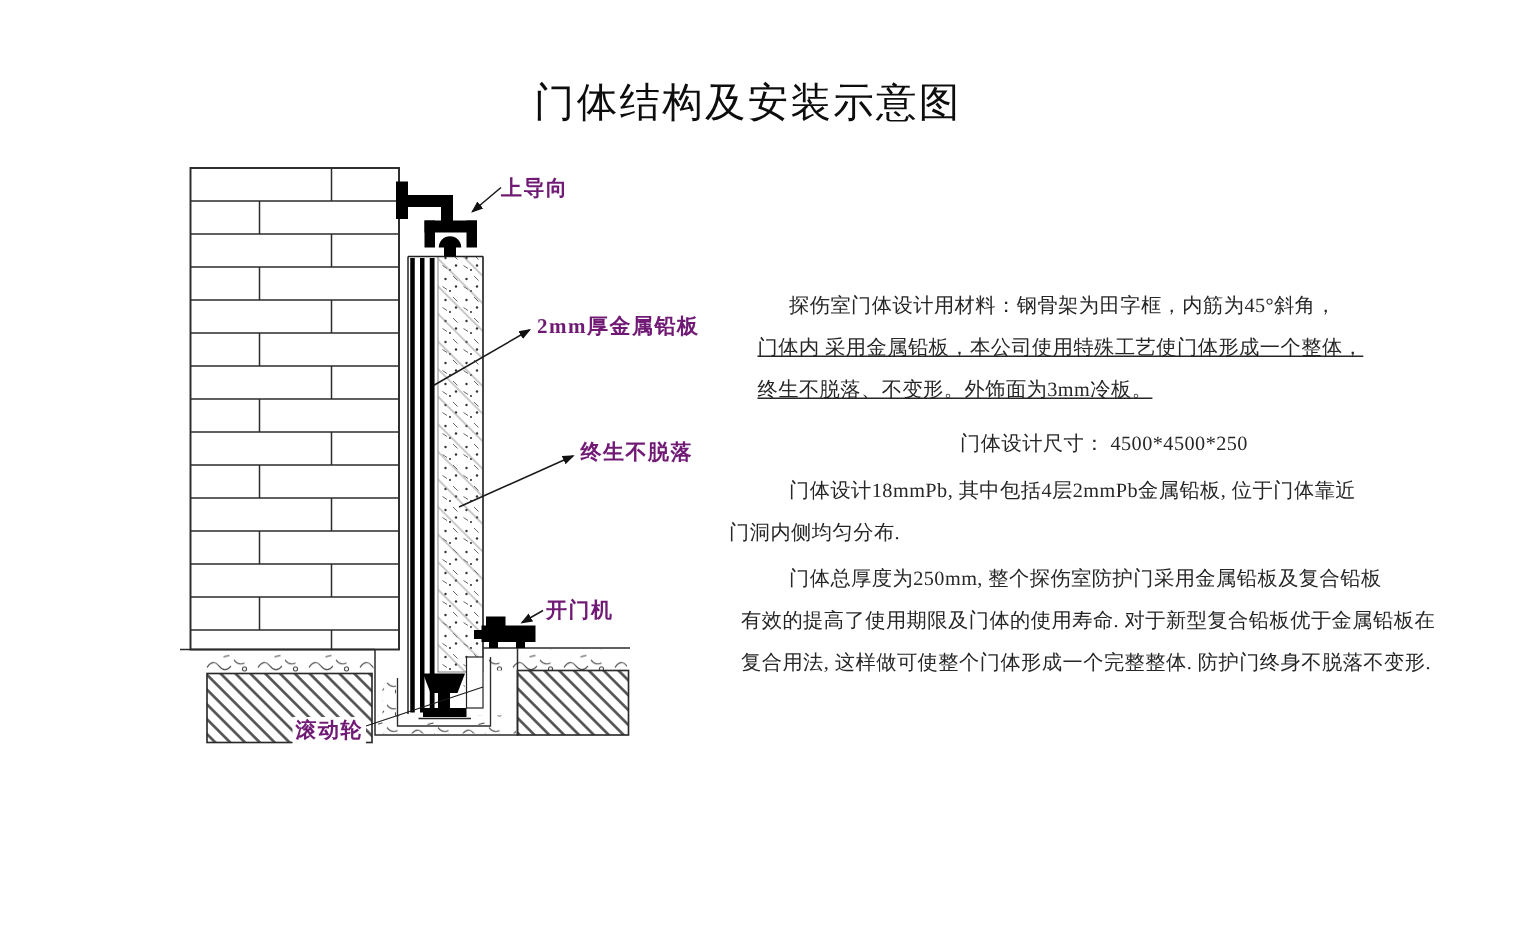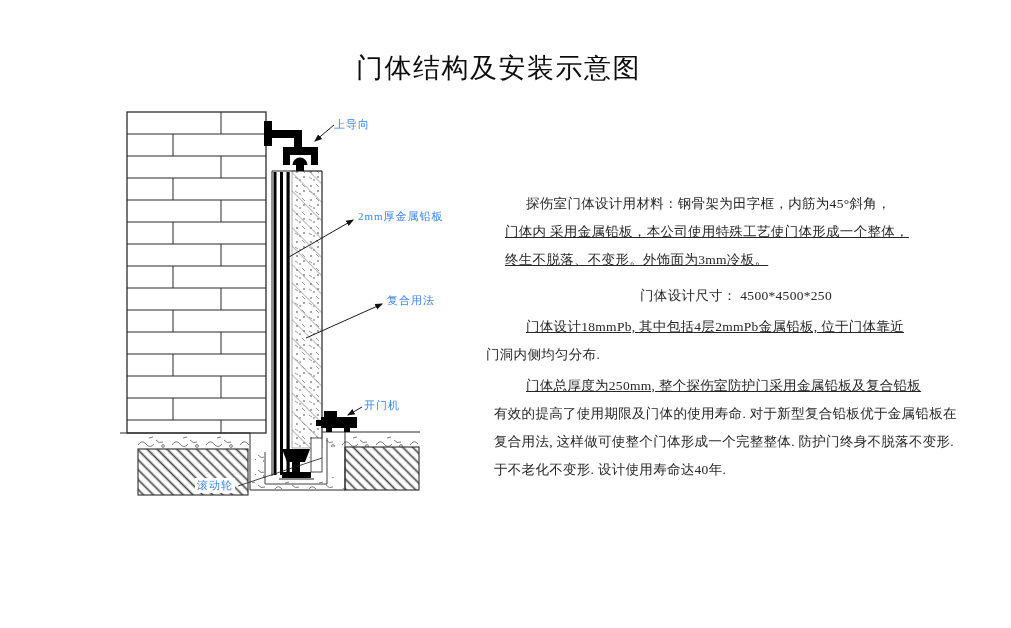--- a/index.html
+++ b/index.html
@@ -1,33 +1,33 @@
 <!DOCTYPE html>
 <html><head>
 <meta charset="utf-8">
 <style>
   html,body{margin:0;padding:0;background:#fff;}
   .page{position:relative;width:1011px;height:604px;background:#fff;overflow:hidden;
         font-family:"Liberation Serif","DejaVu Serif",serif;color:#1a1a1a;}
   .title{position:absolute;left:356px;top:50px;font-size:27px;letter-spacing:1.5px;color:#0d0d0d;white-space:nowrap;}
   svg{position:absolute;left:0;top:0;}
-  .lbl{position:absolute;font-size:11px;color:#3b82f6;white-space:nowrap;letter-spacing:1px;}
+  .lbl{position:absolute;font-size:14px;color:#701a75;white-space:nowrap;letter-spacing:1px;font-weight:bold;}
   .lbl-upper-guide{left:334px;top:117px;}
   .lbl-metal{left:358px;top:209px;}
   .lbl-composite{left:387px;top:293px;}
   .lbl-opener{left:364px;top:398px;}
   .lbl-wheel{left:195px;top:478px;background:#fff;padding:0 2px;}
   .desc{position:absolute;left:486px;top:150px;width:460px;font-size:13.5px;line-height:28px;
         color:#262626;letter-spacing:0.3px;margin-top:40px;}
   .ln{white-space:nowrap;}
   .ind{margin-left:40px;}
   .m2{margin-left:19px;text-decoration:underline;}
   .m1{margin-left:8px;}
   .g8{margin-top:8px;text-align:center;}
-  .g3{margin-top:3px;text-decoration:underline;}
+  .g3{margin-top:3px;}
 </style>
 </head>
 <body>
 
 <div class="page">
 
   <div class="title">门体结构及安装示意图</div>
 
   <svg width="1011" height="628" viewBox="0 0 1011 628">
     <defs>
@@ -144,30 +144,29 @@
       <line x1="334" y1="125" x2="315" y2="141" marker-end="url(#arr)"></line>
       <line x1="289" y1="257" x2="353" y2="220" marker-end="url(#arr)"></line>
       <line x1="306" y1="338" x2="382" y2="304" marker-end="url(#arr)"></line>
       <line x1="362" y1="407" x2="348" y2="415" marker-end="url(#arr)"></line>
       <line x1="238" y1="486" x2="322" y2="458" stroke-width="0.8"></line>
     </g>
   </svg>
 
   <div class="lbl lbl-upper-guide">上导向</div>
   <div class="lbl lbl-metal">2mm厚金属铅板</div>
-  <div class="lbl lbl-composite">复合用法</div>
+  <div class="lbl lbl-composite">终生不脱落</div>
   <div class="lbl lbl-opener">开门机</div>
   <div class="lbl lbl-wheel">滚动轮</div>
 
   <div class="desc">
     <div class="ln ind">探伤室门体设计用材料：钢骨架为田字框，内筋为45°斜角，</div>
     <div class="ln m2">门体内 采用金属铅板，本公司使用特殊工艺使门体形成一个整体，</div>
     <div class="ln m2">终生不脱落、不变形。外饰面为3mm冷板。</div>
     <div class="ln ind g8">门体设计尺寸：  4500*4500*250</div>
     <div class="ln ind g3">门体设计18mmPb, 其中包括4层2mmPb金属铅板, 位于门体靠近</div>
     <div class="ln">门洞内侧均匀分布.</div>
     <div class="ln ind g3">门体总厚度为250mm, 整个探伤室防护门采用金属铅板及复合铅板</div>
     <div class="ln m1">有效的提高了使用期限及门体的使用寿命. 对于新型复合铅板优于金属铅板在</div>
     <div class="ln m1">复合用法, 这样做可使整个门体形成一个完整整体. 防护门终身不脱落不变形.</div>
-    <div class="ln m1">于不老化不变形. 设计使用寿命达40年.</div>
   </div>
 
 </div>
 
 </body></html>

